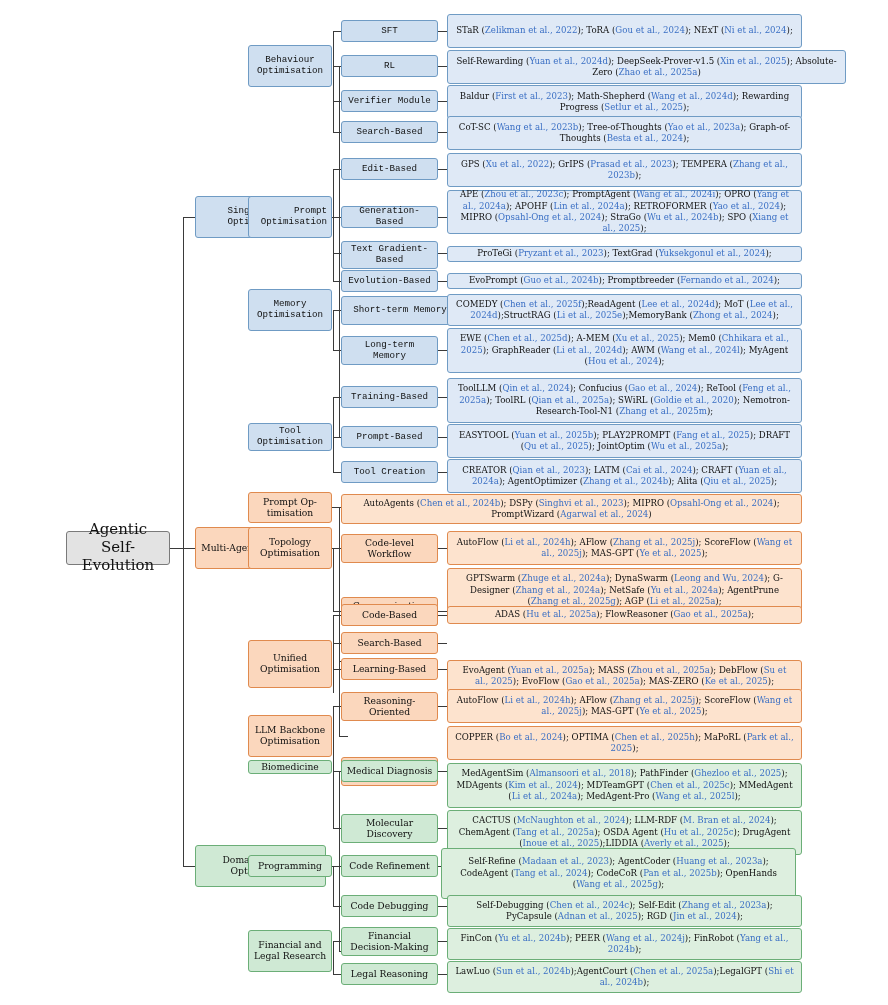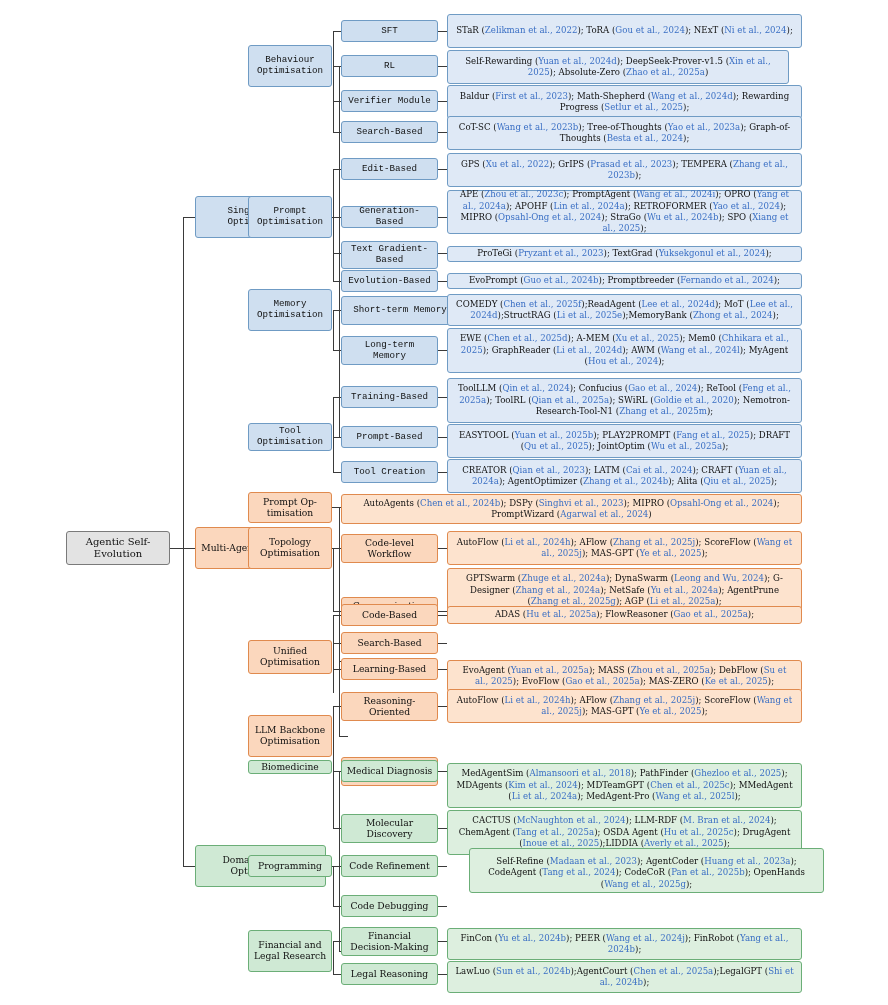--- a/index.html
+++ b/index.html
@@ -5,21 +5,21 @@
   html,body{margin:0;padding:0;background:#ffffff;}
   body{font-family:"DejaVu Serif","Liberation Serif",serif;}
   #canvas{position:relative;width:888px;height:1005px;background:#fff;overflow:hidden;}
 
   .node{position:absolute;box-sizing:border-box;border-radius:3px;
         display:flex;align-items:center;justify-content:center;text-align:center;
         line-height:1.18;padding:2px 4px;}
   .node .txt{display:block;width:100%;}
 
   
-  .n-root{background:#e3e3e3;border:1px solid #7a7a7a;color:#111;font-size:10px;}
+  .n-root{background:#e3e3e3;border:1px solid #7a7a7a;color:#111;font-size:15px;}
   
   .blue{background:#cfdff0;border:1px solid #6f9bc4;color:#111;font-family:Liberation Mono, monospace;}
   .blue-leaf{background:#dfe9f6;border:1px solid #6f9bc4;color:#111;}
   
   .orange{background:#fbd7bd;border:1px solid #e08a4e;color:#111;}
   .orange-leaf{background:#fde3ce;border:1px solid #e08a4e;color:#111;}
   
   .green{background:#cfe9d4;border:1px solid #6bae77;color:#111;}
   .green-leaf{background:#ddefdf;border:1px solid #6bae77;color:#111;}
 
@@ -153,37 +153,37 @@
   <div class="node orange lvl1" style="left:195px;top:527px;width:131px;height:42px;">
     <span class="txt">Multi-Agent Optimisation</span>
   </div>
   <div class="node green lvl1" style="left:195px;top:845px;width:131px;height:42px;">
     <span class="txt">Domain-Specific Optimisation</span>
   </div>
 
   <div class="node blue lvl2" style="left:248px;top:45px;width:84px;height:42px;">
     <span class="txt">Behaviour Optimisation</span>
   </div>
-  <div class="node blue lvl2" style="left:248px;top:196px;width:84px;height:42px;">
+  <div class="node blue lvl2" style="left:248px;top:196px;width:84px;height:42px;text-align:right;">
     <span class="txt">Prompt Optimisation</span>
   </div>
   <div class="node blue lvl2" style="left:248px;top:289px;width:84px;height:42px;">
     <span class="txt">Memory Optimisation</span>
   </div>
   <div class="node blue lvl2" style="left:248px;top:423px;width:84px;height:28px;">
     <span class="txt">Tool Optimisation</span>
   </div>
 
   <div class="node orange lvl2" style="left:248px;top:492px;width:84px;height:31px;">
     <span class="txt">Prompt Op-timisation</span>
   </div>
   <div class="node orange lvl2" style="left:248px;top:527px;width:84px;height:42px;">
     <span class="txt">Topology Optimisation</span>
   </div>
-  <div class="node orange lvl2" style="left:248px;top:640px;width:84px;height:34px;">
+  <div class="node orange lvl2" style="left:248px;top:640px;width:84px;height:48px;">
     <span class="txt">Unified Optimisation</span>
   </div>
   <div class="node orange lvl2" style="left:248px;top:715px;width:84px;height:42px;">
     <span class="txt">LLM Backbone Optimisation</span>
   </div>
 
   <div class="node green lvl2" style="left:248px;top:760px;width:84px;height:14px;">
     <span class="txt">Biomedicine</span>
   </div>
   <div class="node green lvl2" style="left:248px;top:855px;width:84px;height:22px;">
@@ -277,21 +277,21 @@
   <div class="node green lvl3" style="left:341px;top:927px;width:97px;height:29px;">
     <span class="txt">Financial Decision-Making</span>
     </div>
   <div class="node green lvl3" style="left:341px;top:963px;width:97px;height:22px;">
     <span class="txt">Legal Reasoning</span>
     </div>
 
   <div class="node blue-leaf leaf" style="left:447px;top:14px;width:355px;height:34px;">
     <span class="txt">STaR (<span class="cite">Zelikman et al., 2022</span>); ToRA (<span class="cite">Gou et al., 2024</span>); NExT (<span class="cite">Ni et al., 2024</span>);</span>
     </div>
-  <div class="node blue-leaf leaf" style="left:447px;top:50px;width:342px;height:34px;">
+  <div class="node blue-leaf leaf" style="left:447px;top:50px;width:399px;height:34px;">
     <span class="txt">Self-Rewarding (<span class="cite">Yuan et al., 2024d</span>); DeepSeek-Prover-v1.5 (<span class="cite">Xin et al., 2025</span>); Absolute-Zero (<span class="cite">Zhao et al., 2025a</span>)</span>
     </div>
   <div class="node blue-leaf leaf" style="left:447px;top:85px;width:355px;height:34px;">
     <span class="txt">Baldur (<span class="cite">First et al., 2023</span>); Math-Shepherd (<span class="cite">Wang et al., 2024d</span>); Rewarding Progress (<span class="cite">Setlur et al., 2025</span>);</span>
     </div>
   <div class="node blue-leaf leaf" style="left:447px;top:116px;width:355px;height:34px;">
     <span class="txt">CoT-SC (<span class="cite">Wang et al., 2023b</span>); Tree-of-Thoughts (<span class="cite">Yao et al., 2023a</span>); Graph-of-Thoughts (<span class="cite">Besta et al., 2024</span>);</span>
     </div>
 
   <div class="node blue-leaf leaf" style="left:447px;top:153px;width:355px;height:34px;">
@@ -338,30 +338,36 @@
   <div class="node orange-leaf leaf" style="left:447px;top:606px;width:355px;height:18px;">
     <span class="txt">ADAS (<span class="cite">Hu et al., 2025a</span>); FlowReasoner (<span class="cite">Gao et al., 2025a</span>);</span>
     </div>
   <div class="node orange-leaf leaf" style="left:447px;top:628px;width:355px;height:32px;margin-top:32px;">
     <span class="txt">EvoAgent (<span class="cite">Yuan et al., 2025a</span>); MASS (<span class="cite">Zhou et al., 2025a</span>); DebFlow (<span class="cite">Su et al., 2025</span>); EvoFlow (<span class="cite">Gao et al., 2025a</span>); MAS-ZERO (<span class="cite">Ke et al., 2025</span>);</span>
     </div>
 
   <div class="node orange-leaf leaf" style="left:447px;top:689px;width:355px;height:34px;">
     <span class="txt">AutoFlow (<span class="cite">Li et al., 2024h</span>); AFlow (<span class="cite">Zhang et al., 2025j</span>); ScoreFlow (<span class="cite">Wang et al., 2025j</span>); MAS-GPT (<span class="cite">Ye et al., 2025</span>);</span>
     </div>
+  <div class="node orange-leaf leaf" style="left:447px;top:726px;width:355px;height:34px;">
+    <span class="txt">COPPER (<span class="cite">Bo et al., 2024</span>); OPTIMA (<span class="cite">Chen et al., 2025h</span>); MaPoRL (<span class="cite">Park et al., 2025</span>);</span>
+    </div>
 
   <div class="node green-leaf leaf" style="left:447px;top:763px;width:355px;height:45px;">
     <span class="txt">MedAgentSim (<span class="cite">Almansoori et al., 2018</span>); PathFinder (<span class="cite">Ghezloo et al., 2025</span>); MDAgents (<span class="cite">Kim et al., 2024</span>); MDTeamGPT (<span class="cite">Chen et al., 2025c</span>); MMedAgent (<span class="cite">Li et al., 2024a</span>); MedAgent-Pro (<span class="cite">Wang et al., 2025l</span>);</span>
     </div>
   <div class="node green-leaf leaf" style="left:447px;top:810px;width:355px;height:45px;">
     <span class="txt">CACTUS (<span class="cite">McNaughton et al., 2024</span>); LLM-RDF (<span class="cite">M. Bran et al., 2024</span>); ChemAgent (<span class="cite">Tang et al., 2025a</span>); OSDA Agent (<span class="cite">Hu et al., 2025c</span>); DrugAgent (<span class="cite">Inoue et al., 2025</span>);LIDDIA (<span class="cite">Averly et al., 2025</span>);</span>
     </div>
 
-  <div class="node green-leaf leaf" style="left:469px;top:848px;width:355px;height:45px;align-items:flex-end;">
+  <div class="node green-leaf leaf" style="left:441px;top:848px;width:355px;height:51px;">
     <span class="txt">Self-Refine (<span class="cite">Madaan et al., 2023</span>); AgentCoder (<span class="cite">Huang et al., 2023a</span>); CodeAgent (<span class="cite">Tang et al., 2024</span>); CodeCoR (<span class="cite">Pan et al., 2025b</span>); OpenHands (<span class="cite">Wang et al., 2025g</span>);</span>
+    </div>
+  <div class="node green-leaf leaf" style="left:447px;top:895px;width:355px;height:32px;">
+    <span class="txt">Self-Debugging (<span class="cite">Chen et al., 2024c</span>); Self-Edit (<span class="cite">Zhang et al., 2023a</span>); PyCapsule (<span class="cite">Adnan et al., 2025</span>); RGD (<span class="cite">Jin et al., 2024</span>);</span>
     </div>
 
   <div class="node green-leaf leaf" style="left:447px;top:928px;width:355px;height:32px;">
     <span class="txt">FinCon (<span class="cite">Yu et al., 2024b</span>); PEER (<span class="cite">Wang et al., 2024j</span>); FinRobot (<span class="cite">Yang et al., 2024b</span>);</span>
     </div>
   <div class="node green-leaf leaf" style="left:447px;top:961px;width:355px;height:32px;">
     <span class="txt">LawLuo (<span class="cite">Sun et al., 2024b</span>);AgentCourt (<span class="cite">Chen et al., 2025a</span>);LegalGPT (<span class="cite">Shi et al., 2024b</span>);</span>
     </div>
 
 </div>

